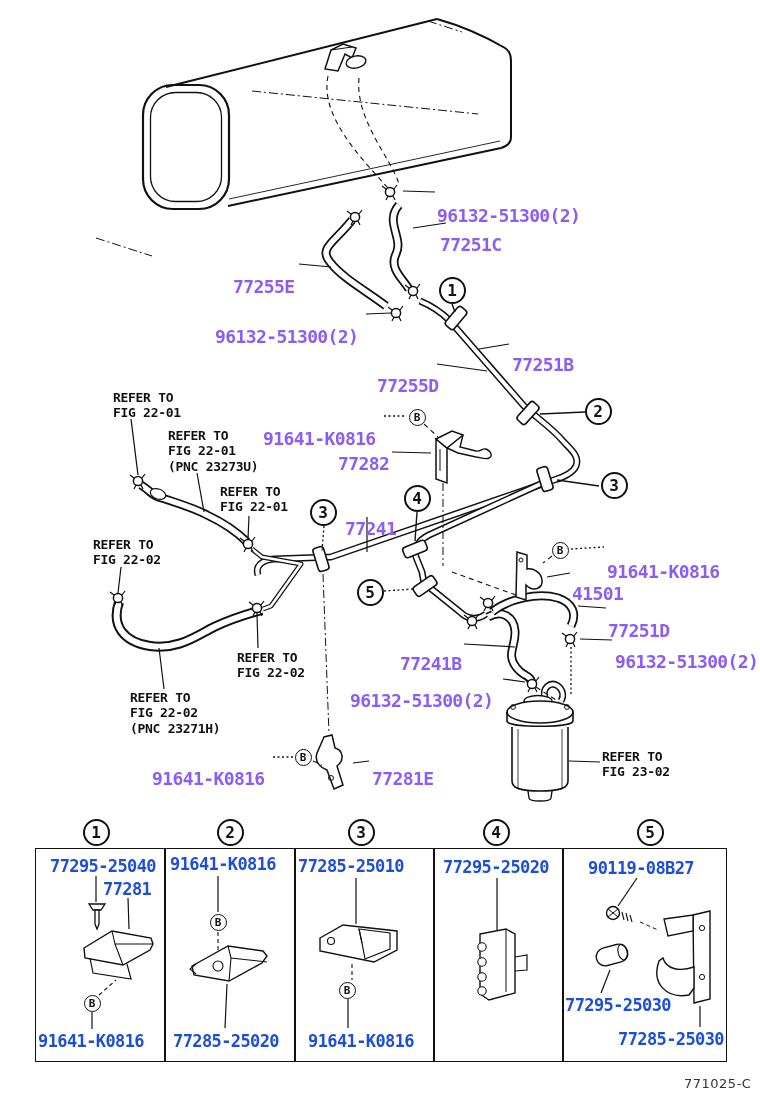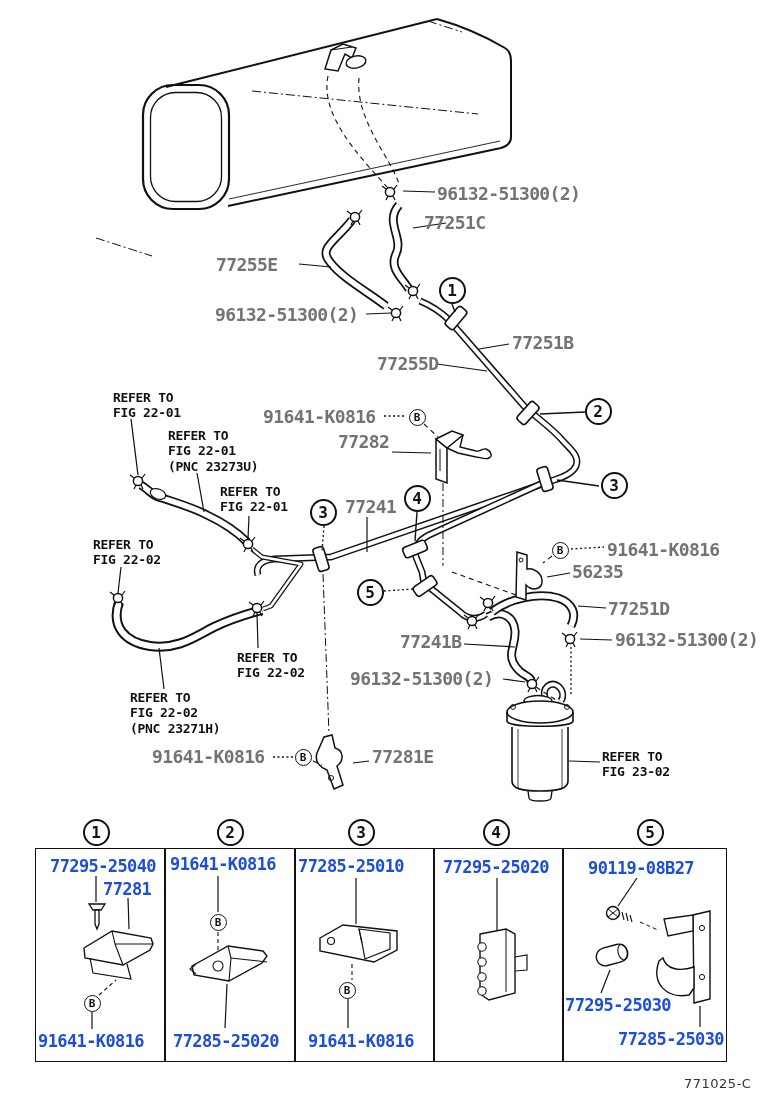--- a/index.html
+++ b/index.html
@@ -1,20 +1,20 @@
 <!DOCTYPE html>
 <html><head>
 <meta charset="utf-8">
 <style>
   html,body{margin:0;padding:0;background:#fff;}
   .page{position:relative;width:760px;height:1112px;background:#fff;overflow:hidden;
         font-family:"DejaVu Sans Mono",monospace;}
   svg.art{position:absolute;left:0;top:0;z-index:1;}
-  .lbl{position:absolute;z-index:3;font:bold 18px "DejaVu Sans Mono",monospace;color:#737373;
-       white-space:pre;letter-spacing:-0.6px;}
+  .lbl{position:absolute;z-index:3;font:bold 18px "DejaVu Sans Mono",monospace;color:#8b5cf6;
+       white-space:pre;letter-spacing:-0.6px;margin-top:22px;}
   .ref{position:absolute;z-index:3;font:bold 13px "DejaVu Sans Mono",monospace;color:#111;
        white-space:pre-line;line-height:1.18;letter-spacing:-0.3px;}
   .tlbl{position:absolute;z-index:3;font:bold 17px "DejaVu Sans Mono",monospace;color:#1d4ed8;
        white-space:pre;letter-spacing:-0.6px;}
   .co{position:absolute;z-index:3;width:27px;height:27px;border:2px solid #111;border-radius:50%;
       font:bold 16px "DejaVu Sans Mono",monospace;color:#111;display:flex;align-items:center;
       justify-content:center;background:#fff;box-sizing:border-box;}
   .bm{position:absolute;z-index:3;width:17px;height:17px;border:1.6px solid #111;border-radius:50%;
       font:bold 11px "DejaVu Sans Mono",monospace;color:#111;display:flex;align-items:center;
       justify-content:center;background:#fff;box-sizing:border-box;}
@@ -246,30 +246,30 @@
     <path d="M693,915 L710,911 L710,999 L694,1003 Z" fill="#fff" stroke-width="1.4"></path>
     <circle cx="702" cy="928" r="2.6" stroke-width="1"></circle>
     <circle cx="702" cy="977" r="2.6" stroke-width="1"></circle>
     <path d="M664,919 L693,915 L693,931 L668,936 Z" fill="#fff" stroke-width="1.3"></path>
     <path d="M659,961 C651,984 667,999 689,995 L694,988 L694,967 C679,972 666,969 663,958 Z" fill="#fff" stroke-width="1.4"></path>
     <path d="M700,1006 L700,1027" stroke-width="1.2"></path>
   </g>
 </svg>
 
 <div class="lbl" style="left:437px;top:183px">96132-51300(2)</div>
-<div class="lbl" style="left:424px;top:212px">77251C</div>
-<div class="lbl" style="left:216px;top:254px">77255E</div>
+<div class="lbl" style="left:440px;top:212px">77251C</div>
+<div class="lbl" style="left:233px;top:254px">77255E</div>
 <div class="lbl" style="left:215px;top:304px">96132-51300(2)</div>
 <div class="lbl" style="left:512px;top:332px">77251B</div>
 <div class="lbl" style="left:377px;top:353px">77255D</div>
 <div class="lbl" style="left:263px;top:406px">91641-K0816</div>
 <div class="lbl" style="left:338px;top:431px">77282</div>
 <div class="lbl" style="left:345px;top:496px">77241</div>
 <div class="lbl" style="left:607px;top:539px">91641-K0816</div>
-<div class="lbl" style="left:572px;top:561px">56235</div>
+<div class="lbl" style="left:572px;top:561px">41501</div>
 <div class="lbl" style="left:608px;top:598px">77251D</div>
 <div class="lbl" style="left:615px;top:629px">96132-51300(2)</div>
 <div class="lbl" style="left:400px;top:631px">77241B</div>
 <div class="lbl" style="left:350px;top:668px">96132-51300(2)</div>
 <div class="lbl" style="left:152px;top:746px">91641-K0816</div>
 <div class="lbl" style="left:372px;top:746px">77281E</div>
 
 <div class="ref" style="left:113px;top:390px">REFER TO
 FIG 22-01</div>
 <div class="ref" style="left:168px;top:428px">REFER TO

